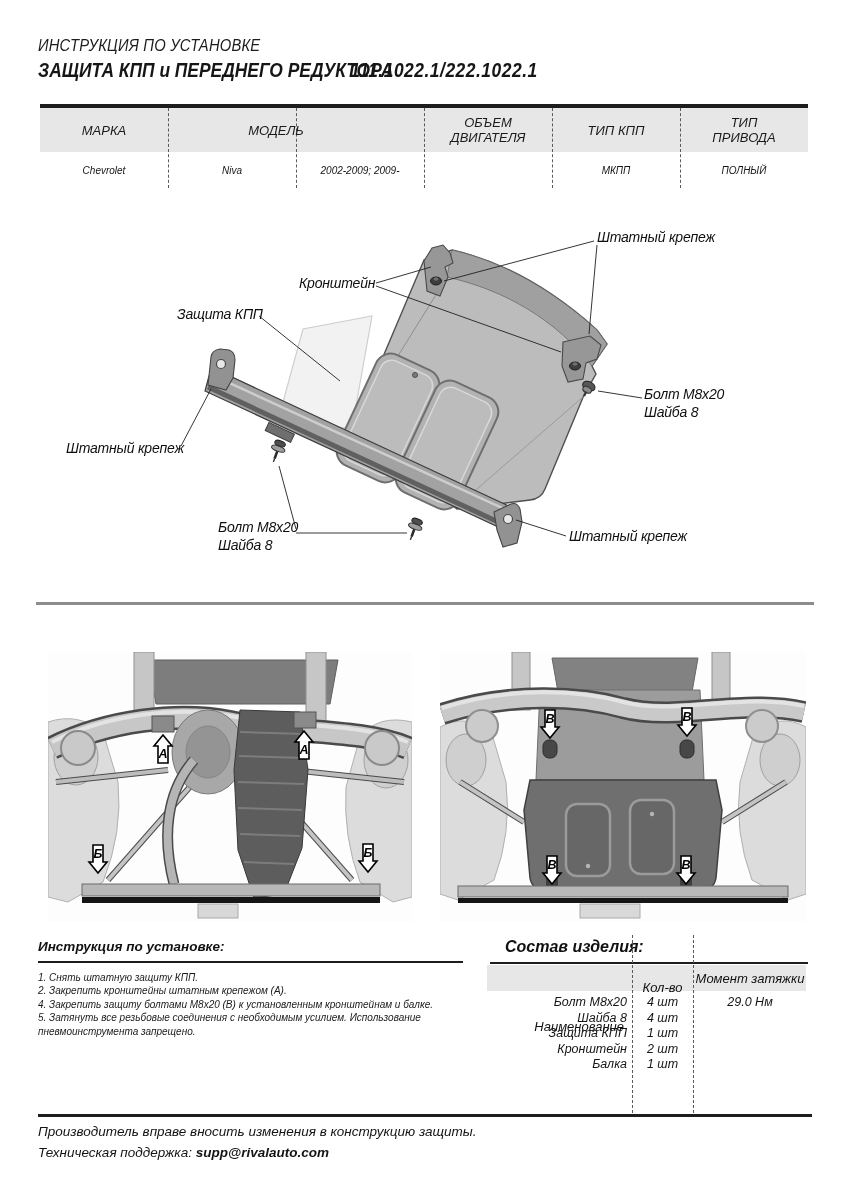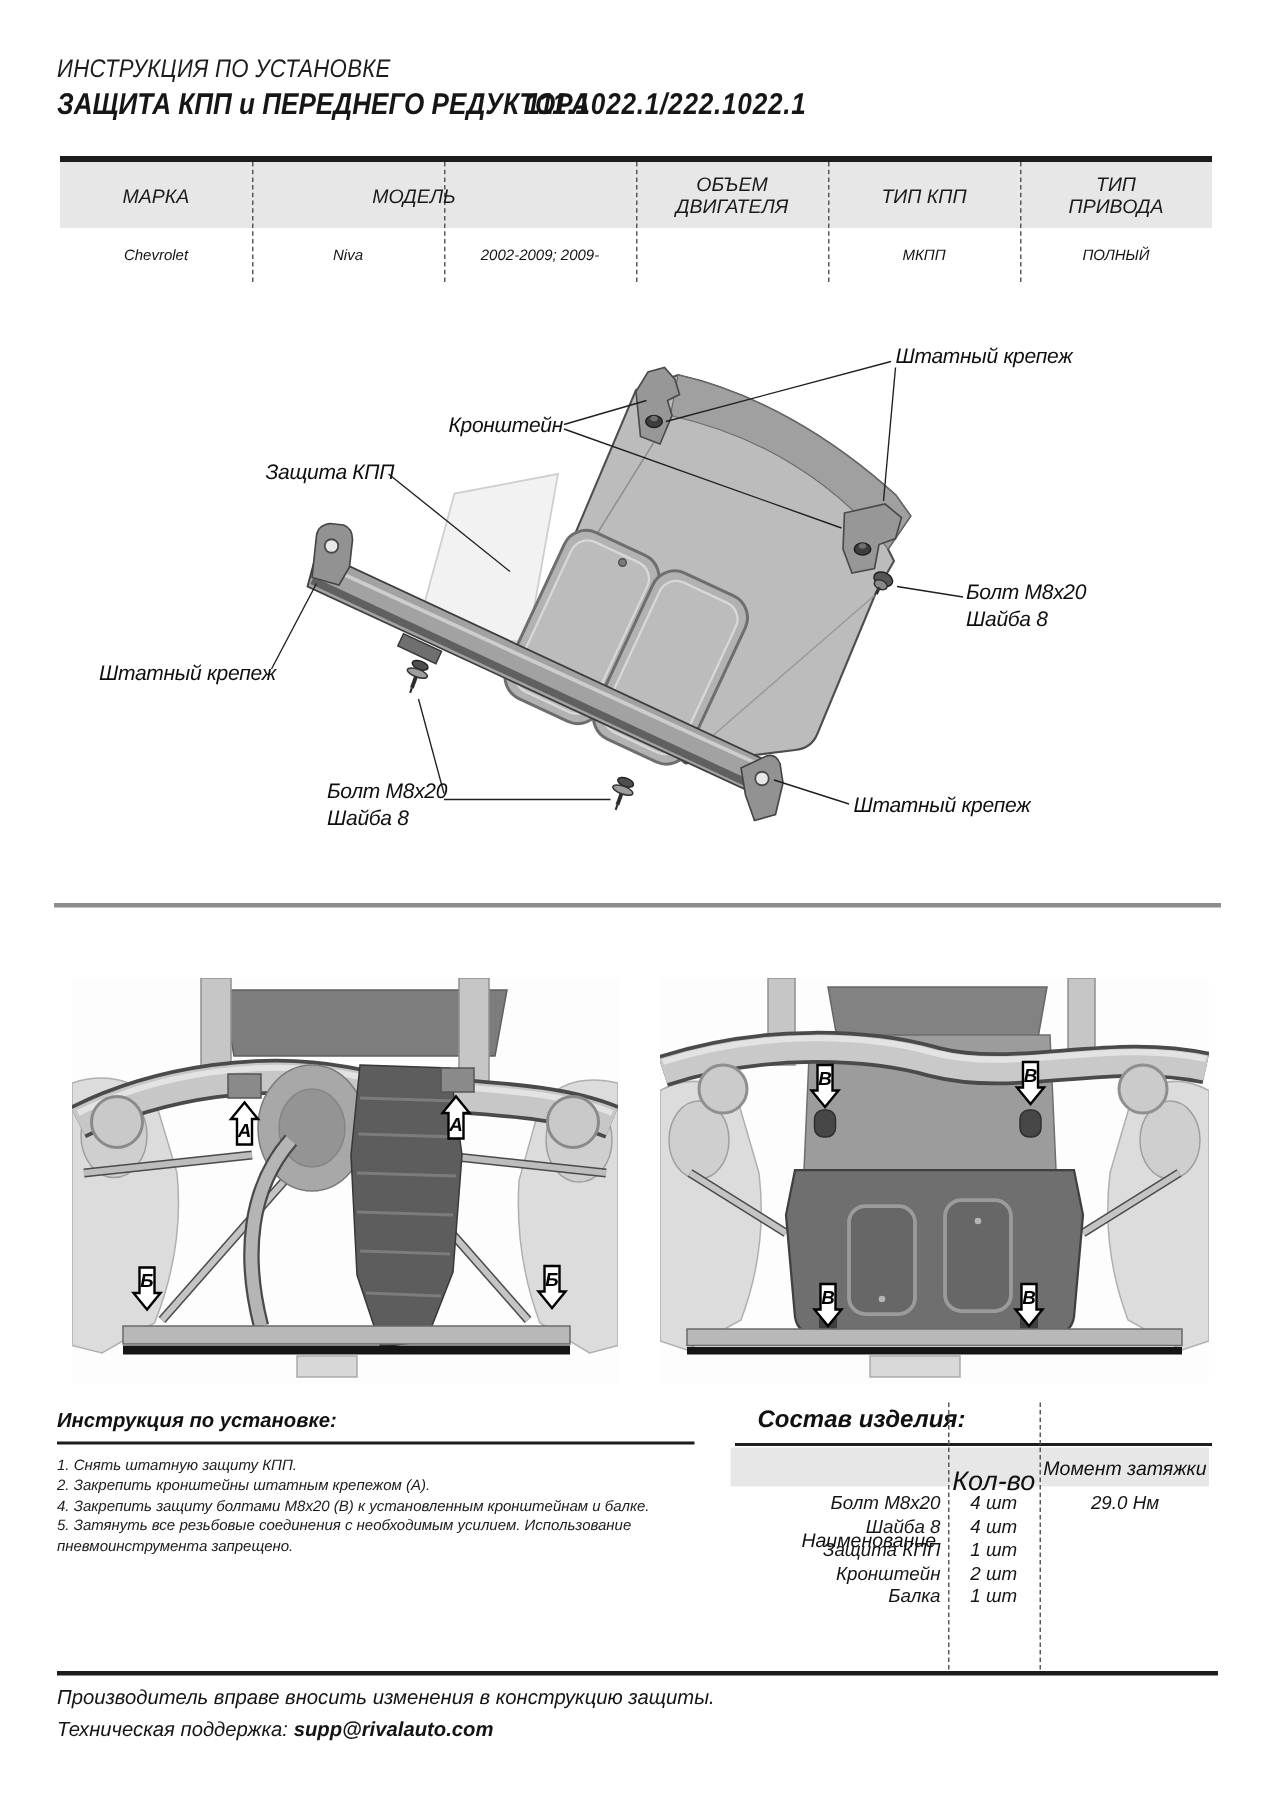--- a/index.html
+++ b/index.html
@@ -305,21 +305,21 @@
     <p class="instr-step">5. Затянуть все резьбовые соединения с необходимым усилием. Использование пневмоинструмента запрещено.</p>
   </div>
 
   <div class="abs" style="left:505px;top:938px;font-size:16px;font-weight:700;">Состав изделия:</div>
   <div class="hline" style="left:490px;top:962px;width:318px;height:1.5px;"></div>
   <div class="grayband" style="left:487px;top:965px;width:319px;height:26px;"></div>
   <div class="dash" style="left:632px;top:935px;height:178px;"></div>
   <div class="dash" style="left:693px;top:935px;height:178px;"></div>
 
   <div class="abs" style="left:490px;top:965px;width:134px;height:26px;display:flex;align-items:center;justify-content:flex-end;font-size:13px;margin-top:48px;">Наименование</div>
-  <div class="abs" style="left:633px;top:965px;width:59px;height:44px;display:flex;align-items:center;justify-content:center;font-size:18px;">Кол-во</div>
+  <div class="abs" style="left:633px;top:965px;width:59px;height:44px;display:flex;align-items:center;justify-content:center;font-size:13px;">Кол-во</div>
   <div class="abs" style="left:694px;top:965px;width:112px;height:26px;display:flex;align-items:center;justify-content:center;font-size:13px;">Момент затяжки</div>
 
   <div class="abs" style="left:450px;top:995px;width:177px;text-align:right;">
     <p class="pt-line">Болт М8х20</p>
     <p class="pt-line">Шайба 8</p>
     <p class="pt-line">Защита КПП</p>
     <p class="pt-line">Кронштейн</p>
     <p class="pt-line">Балка</p>
   </div>
   <div class="abs" style="left:633px;top:995px;width:59px;text-align:center;">

